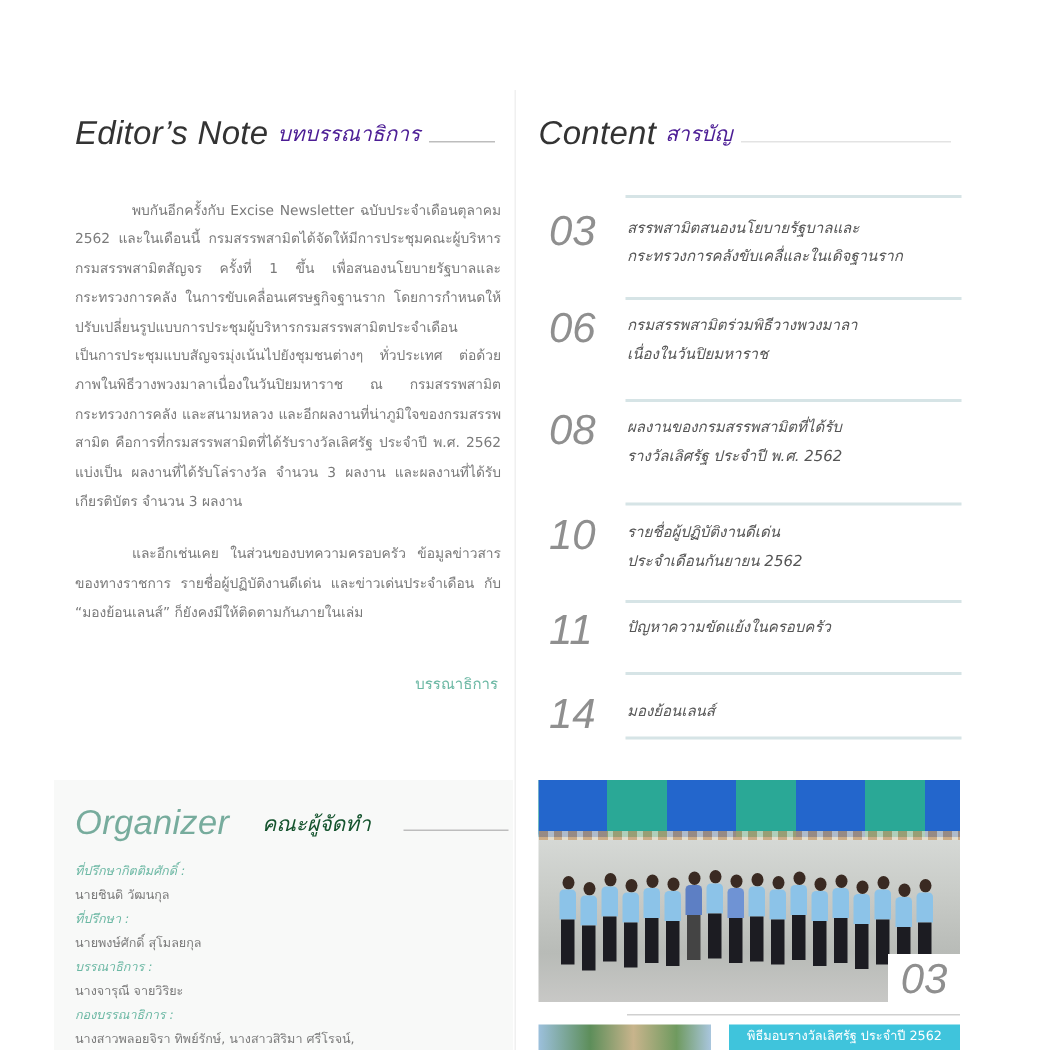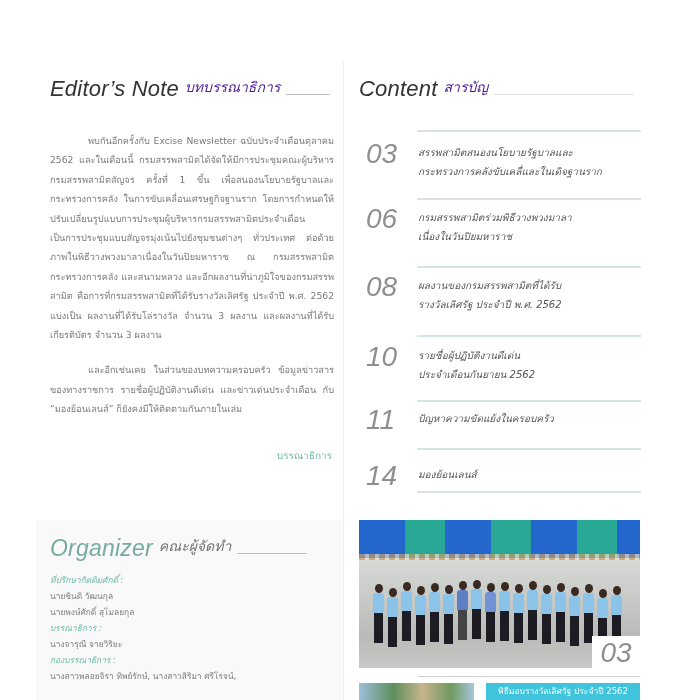--- a/index.html
+++ b/index.html
@@ -11,21 +11,21 @@
     }
     .page { position: absolute; inset: 0; }
 
     
     .vdivider {
       position: absolute; left: 343px; top: 60px; width: 1px; height: 640px;
       background: #f0f0f0;
     }
 
     
-    .sec-head { position: absolute; display: flex; align-items: flex-start; white-space: nowrap; }
+    .sec-head { position: absolute; display: flex; align-items: center; white-space: nowrap; }
     .sec-head .en {
       font-family: "Liberation Sans", sans-serif; font-style: italic;
       font-size: 22px; color: #333333; letter-spacing: 0.2px;
     }
     .sec-head .th {
       font-family: "DejaVu Sans", sans-serif; font-style: italic;
       font-size: 14px; color: #4c1d95; margin-left: 6px;
     }
     .sec-head .rule { display: inline-block; height: 1px; background: #bdbdbd; margin-left: 6px; align-self: center; position: relative; top: 5px; }
 
@@ -57,23 +57,23 @@
     .toc-title {
       font-family: "DejaVu Sans", sans-serif; font-style: italic;
       font-size: 10px; line-height: 19px; color: #555555; width: 220px; padding-top: 4px;
     }
 
     
     .organizer {
       position: absolute; left: 36px; top: 520px; width: 306px; height: 180px;
       background: #f8f9f8;
     }
-    #organizer-head { left: 50px; top: 535px; }
+    #organizer-head { left: 50px; top: 535px; gap: 16px; }
     #organizer-head .en { color: #77ac9d; font-size: 23px; }
-    #organizer-head .th { color: #737373; font-size: 14px; }
+    #organizer-head .th { color: #14532d; font-size: 14px; }
     #organizer-head .rule { width: 70px; }
     .org-list {
       position: absolute; left: 50px; top: 572px; width: 290px;
       font-size: 8.4px; line-height: 16px;
     }
     .org-role { color: #6cb8a4; font-style: italic; }
     .org-name { color: #7a7a7a; }
 
     
     .photo-main {
@@ -199,20 +199,21 @@
 
   <div class="organizer"></div>
   <div class="sec-head" id="organizer-head">
     <span class="en">Organizer</span>
     <span class="th">คณะผู้จัดทำ</span>
     <span class="rule"></span>
   </div>
   <div class="org-list">
     <div class="org-role">ที่ปรึกษากิตติมศักดิ์ :</div>
     <div class="org-name">นายชินดิ วัฒนกุล</div>
+    <div class="org-role">ที่ปรึกษา :</div>
     <div class="org-name">นายพงษ์ศักดิ์ สุโมลยกุล</div>
     <div class="org-role">บรรณาธิการ :</div>
     <div class="org-name">นางจารุณี จายวิริยะ</div>
     <div class="org-role">กองบรรณาธิการ :</div>
     <div class="org-name">นางสาวพลอยจิรา ทิพย์รักษ์, นางสาวสิริมา ศรีโรจน์,</div>
   </div>
 
   <div class="photo-main">
     <div class="tent-stripes"></div>
     <div class="tent-fringe"></div>

